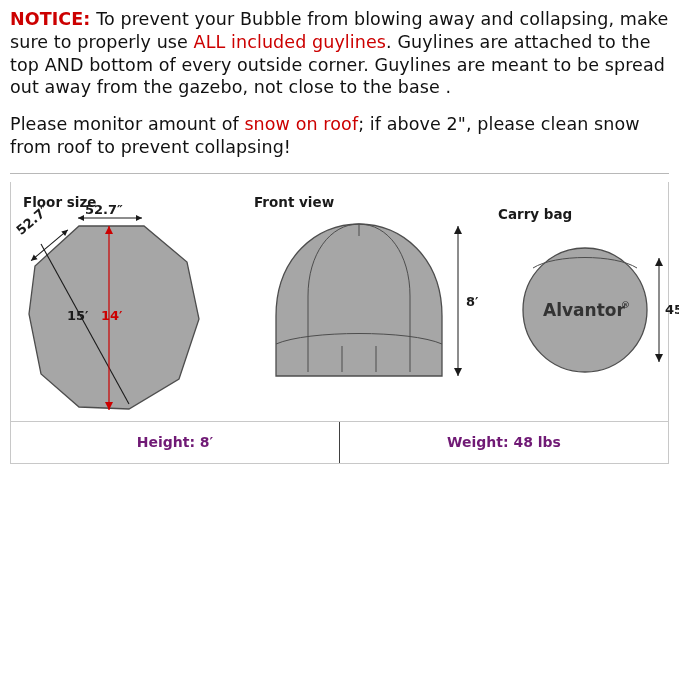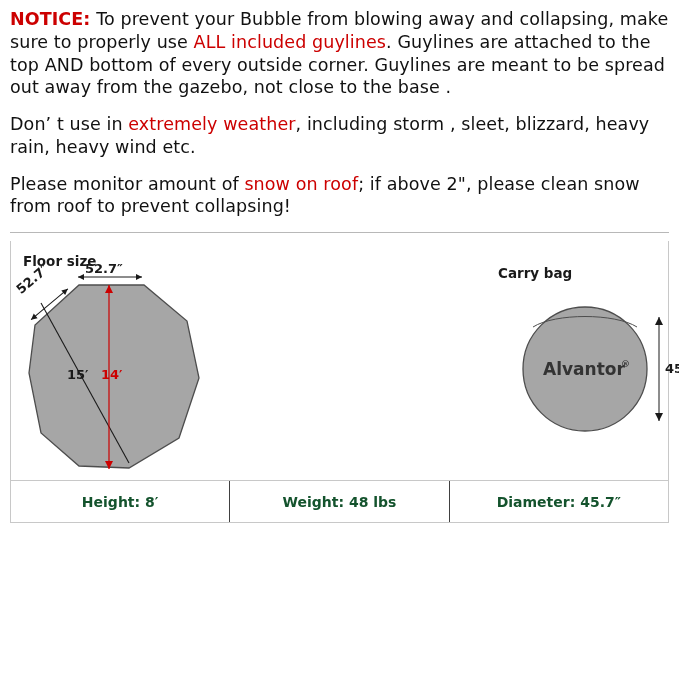--- a/index.html
+++ b/index.html
@@ -80,21 +80,21 @@
     height: 41px;
     border-top: 1px solid #c8c8c8;
     display: flex;
   }
   .footer-cell {
     flex: 1;
     display: flex;
     align-items: center;
     justify-content: center;
     font-size: 14px;
-    color: #14532d;
+    color: #701a75;
   }
   .footer-cell + .footer-cell { border-left: 1px solid #404040; }
 
   svg { display: block; }
   .lbl {
     font-family: "DejaVu Sans", sans-serif;
     font-size: 13px;
     fill: #1a1a1a;
   }
   .lbl-red { fill: #cc0000; }
@@ -112,21 +112,20 @@
 </head>
 <body>
 
 <div class="page">
 
   <div class="notice-block">
 
     <p class="para"><span class="bold-red">NOTICE:</span><span> To prevent your Bubble from blowing away and collapsing, make sure to properly use </span><span class="red">ALL included guylines</span><span>. Guylines are attached to the top AND bottom of every outside corner. Guylines are meant to be spread out away from the gazebo, not close to the base .</span></p>
 
 
-    <p class="para"><span>Don’ t use in </span><span class="red">extremely weather</span><span>, including storm , sleet, blizzard, heavy rain, heavy wind etc.</span></p>
 
 
     <p class="para"><span>Please monitor amount of </span><span class="red">snow on roof</span><span>; if above 2", please clean snow from roof to prevent collapsing!</span></p>
   </div>
 
   <hr class="divider">
 
   <div class="spec-panel">
 
     <div class="spec-top">
@@ -156,20 +155,43 @@
 
           <g stroke="#cc0000" stroke-width="1.2">
             <line x1="98" y1="44" x2="98" y2="228"></line>
             <path d="M98,44 l-4,8 l8,0 z" fill="#cc0000" stroke="none"></path>
             <path d="M98,228 l-4,-8 l8,0 z" fill="#cc0000" stroke="none"></path>
           </g>
           <text class="lbl lbl-red" x="90" y="138">14′</text>
         </svg>
       </div>
 
+      <div class="spec-col col-b">
+        <div class="col-title">Front view</div>
+        <svg width="253" height="240" viewBox="0 0 253 240">
+
+          <path d="M18,200 L18,140 C18,82 58,48 101,48 C144,48 184,82 184,140 L184,200 Z" fill="#a6a6a6" stroke="#4d4d4d" stroke-width="1.3" transform="translate(14,-6)"></path>
+
+          <g fill="none" stroke="#4d4d4d" stroke-width="1" transform="translate(14,-6)">
+            <path d="M50,196 L50,120 C50,78 72,48 101,48"></path>
+            <path d="M152,196 L152,120 C152,78 130,48 101,48"></path>
+            <path d="M101,48 L101,60"></path>
+            <path d="M18,168 C50,154 152,154 184,168"></path>
+            <path d="M84,196 L84,170"></path>
+            <path d="M118,196 L118,170"></path>
+          </g>
+
+          <g stroke="#1a1a1a" stroke-width="1">
+            <line x1="214" y1="44" x2="214" y2="194"></line>
+            <path d="M214,44 l-4,8 l8,0 z" fill="#1a1a1a" stroke="none"></path>
+            <path d="M214,194 l-4,-8 l8,0 z" fill="#1a1a1a" stroke="none"></path>
+          </g>
+          <text class="lbl" x="222" y="124">8′</text>
+        </svg>
+      </div>
 
       <div class="spec-col col-c">
         <div class="col-title">Carry bag</div>
         <svg width="191" height="240" viewBox="0 0 191 240">
 
           <ellipse cx="88" cy="128" rx="62" ry="62" fill="#a6a6a6" stroke="#4d4d4d" stroke-width="1.3"></ellipse>
           <path d="M36,86 C58,72 118,72 140,86" fill="none" stroke="#4d4d4d" stroke-width="1"></path>
           <text class="brand" x="46" y="134">Alvantor</text>
           <text class="brand-sup" x="124" y="126">®</text>
 
@@ -179,16 +201,15 @@
             <path d="M162,180 l-4,-8 l8,0 z" fill="#1a1a1a" stroke="none"></path>
           </g>
           <text class="lbl" x="168" y="132">45.7″</text>
         </svg>
       </div>
     </div>
 
     <div class="footer-row">
       <div class="footer-cell">Height: 8′</div>
       <div class="footer-cell">Weight: 48 lbs</div>
-      <div class="footer-cell">Diameter: 45.7″</div>
     </div>
   </div>
 </div>
 
 </body></html>

